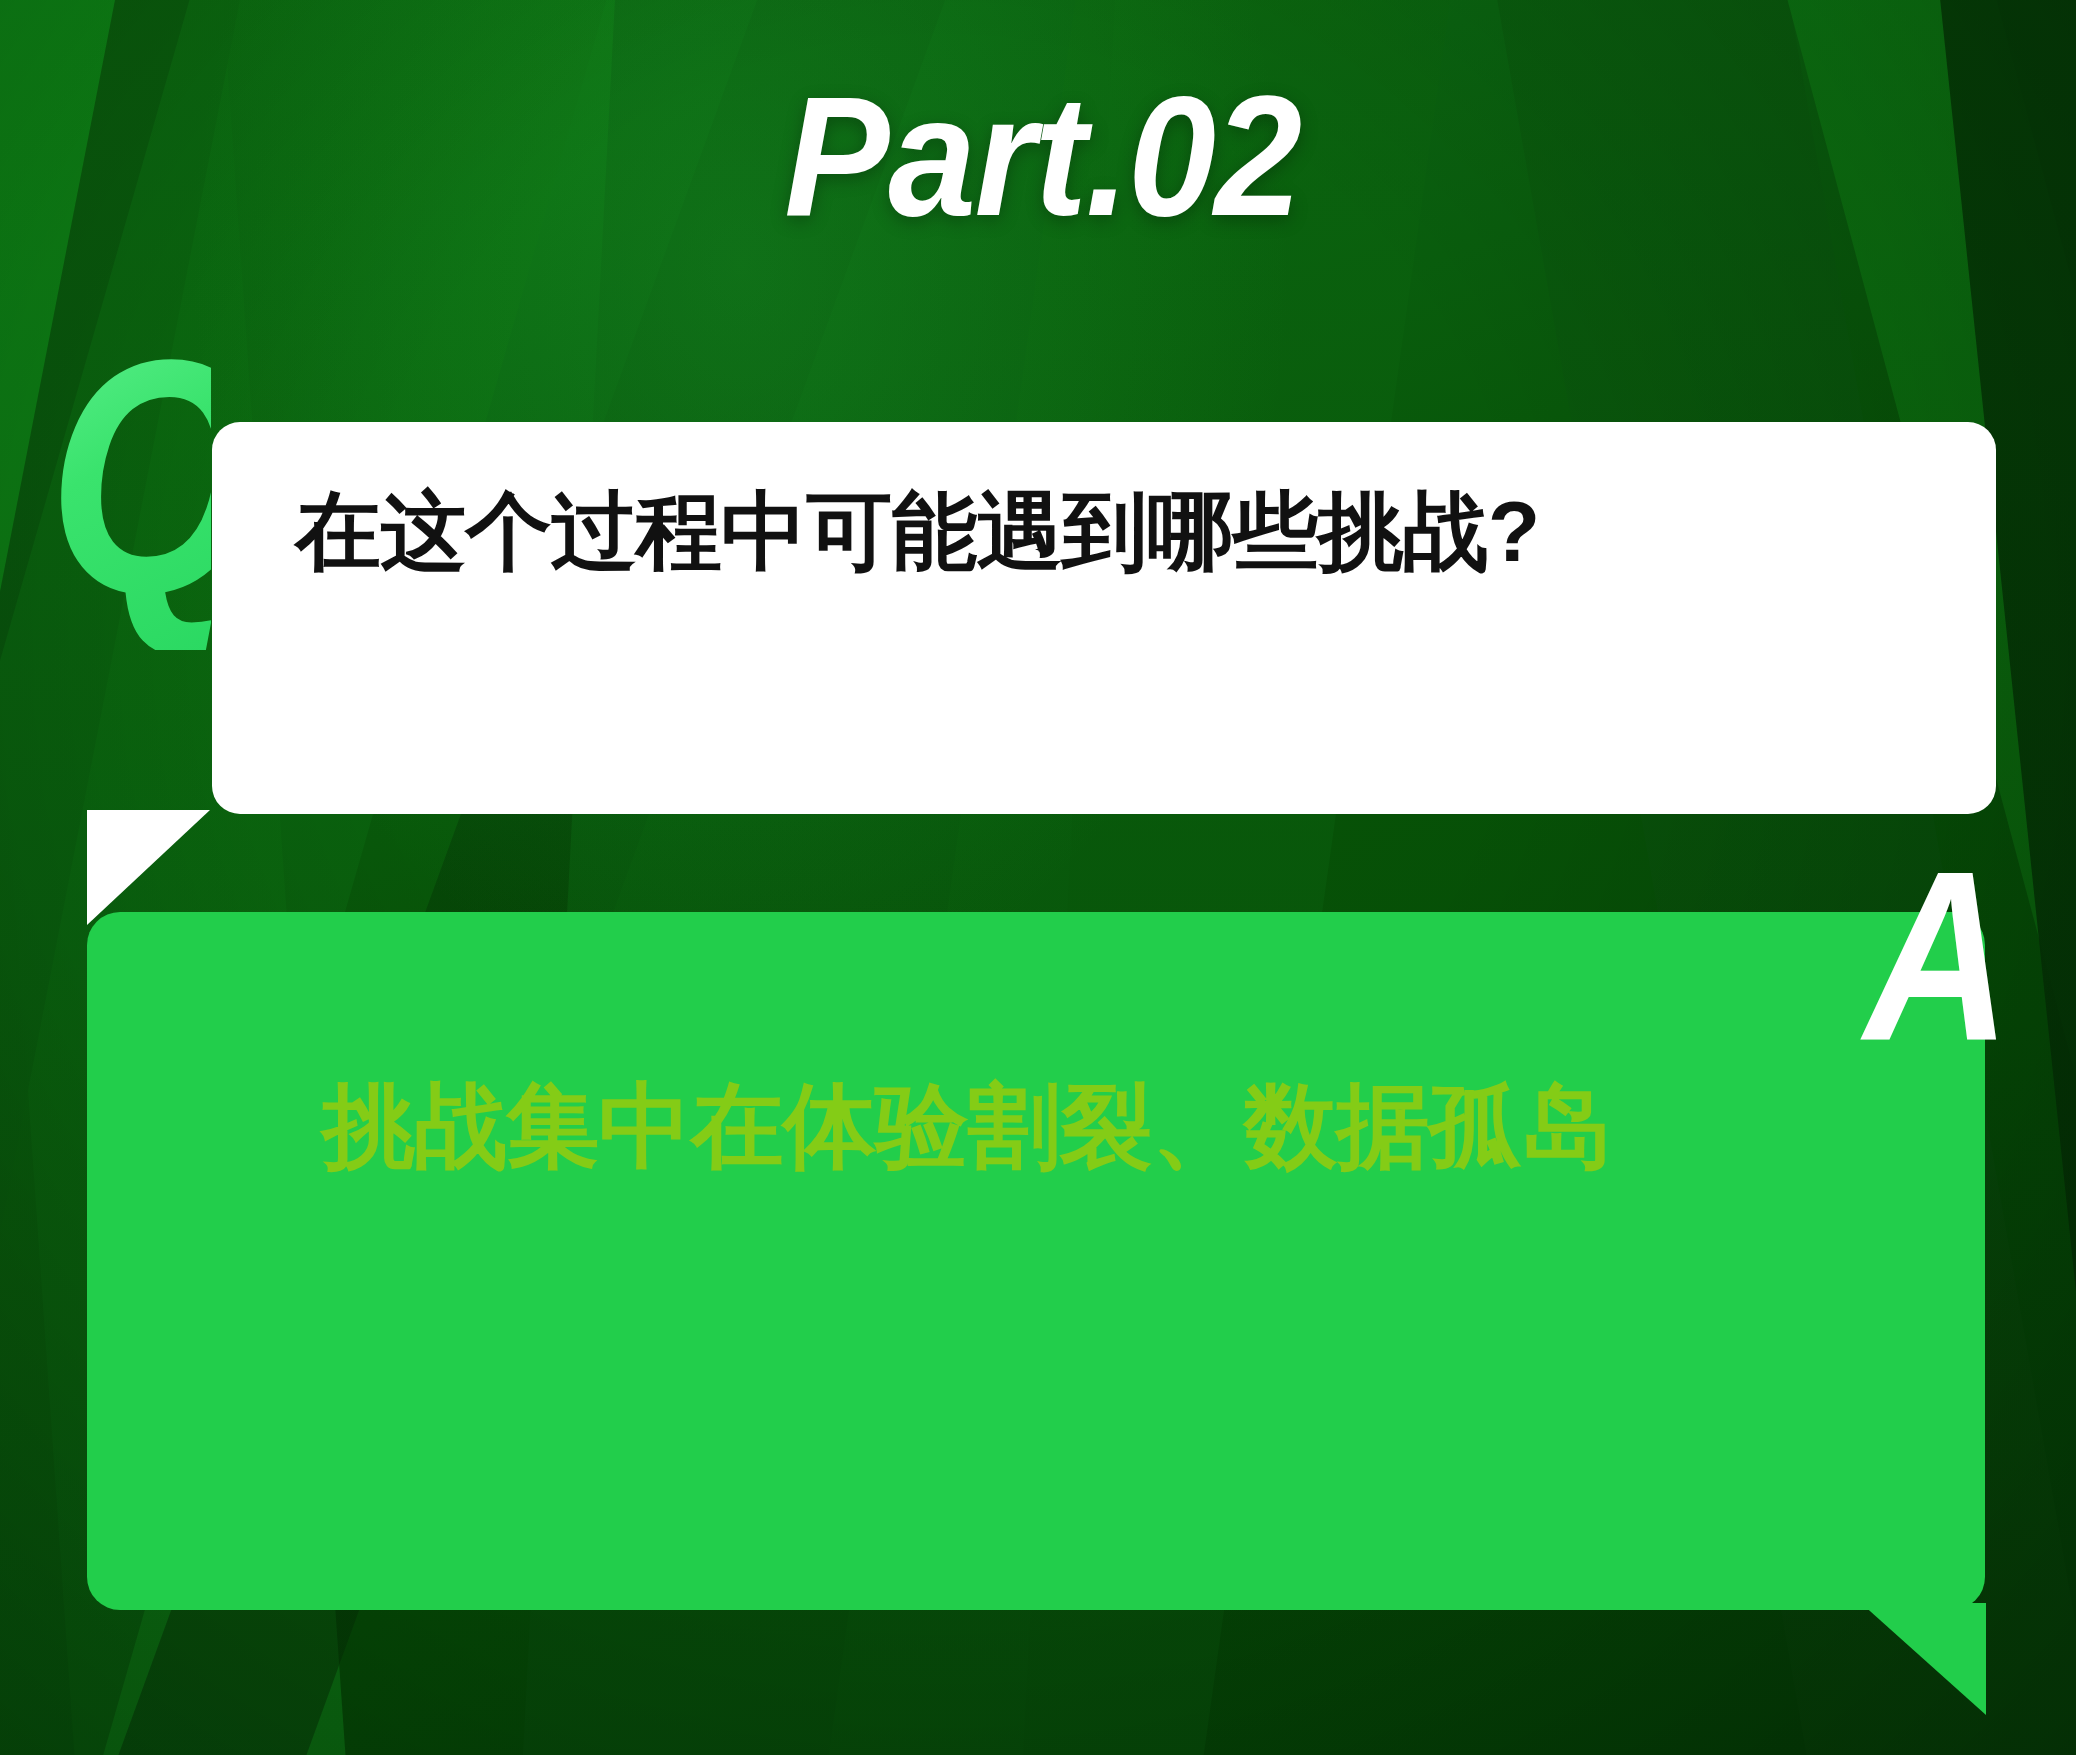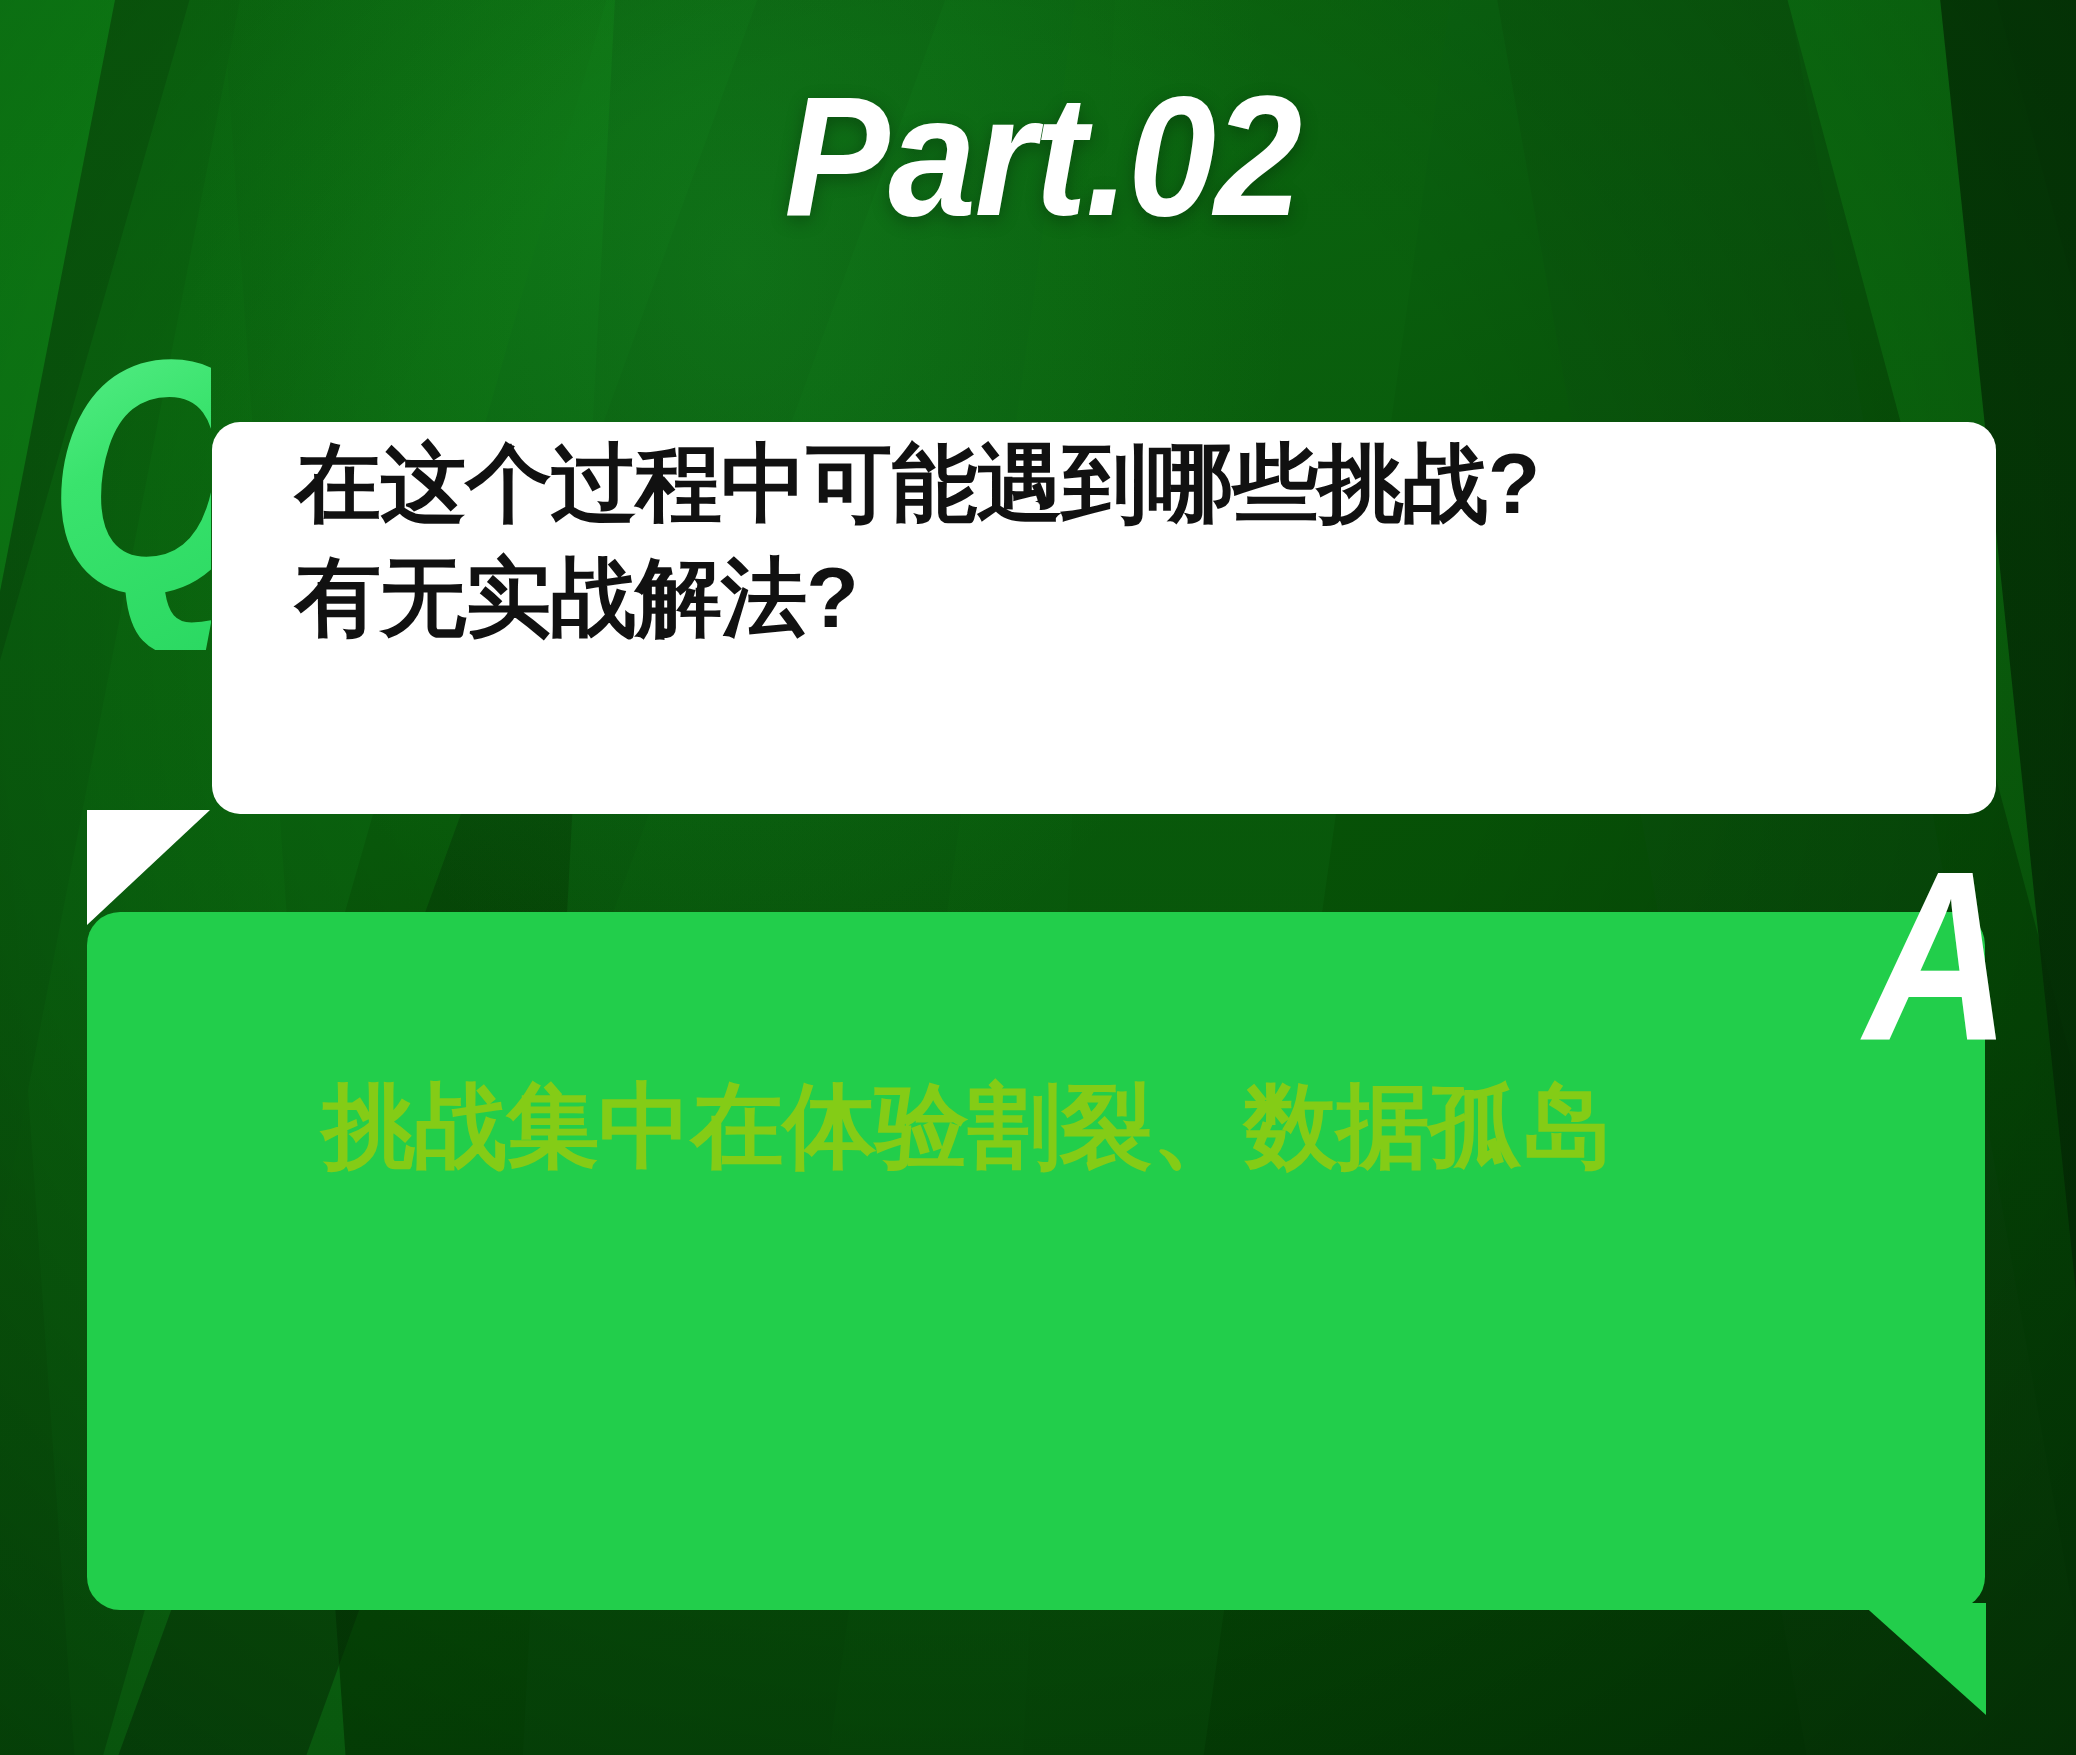--- a/index.html
+++ b/index.html
@@ -105,21 +105,21 @@
     top: 810px;
     width: 0; height: 0;
     border-left: 0 solid transparent;
     border-top: 115px solid #ffffff;
     border-right: 123px solid transparent;
     z-index: 4;
   }
   .q-text {
     position: absolute;
     left: 295px;
-    top: 427px;
+    top: 475px;
     width: 1628px;
     color: #111111;
     font-size: 86px;
     line-height: 1.32;
     font-weight: 700;
     letter-spacing: -0.8px;
     z-index: 7;
   }
   .q-text div { white-space: nowrap; }
 
@@ -195,21 +195,20 @@
 
   <div class="title">Part.02</div>
 
   <div class="card-q"></div>
   <div class="card-q-tail"></div>
 
   <div class="q-badge">Q</div>
 
   <div class="q-text">
     <div>在这个过程中可能遇到哪些挑战?</div>
-    <div>有无实战解法?</div>
   </div>
 
   <div class="card-a"></div>
   <div class="card-a-tail"></div>
 
   <div class="a-badge">A</div>
 
   <div class="a-text">
     <div>挑战集中在体验割裂、数据孤岛</div>
   </div>

